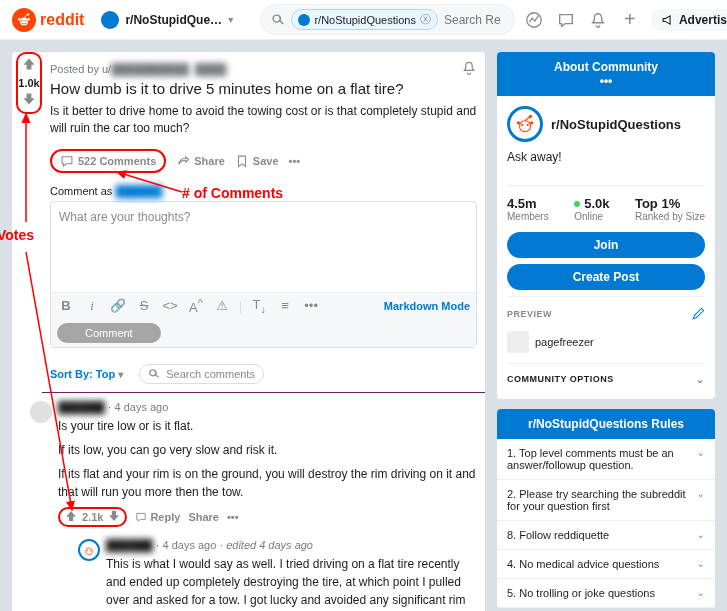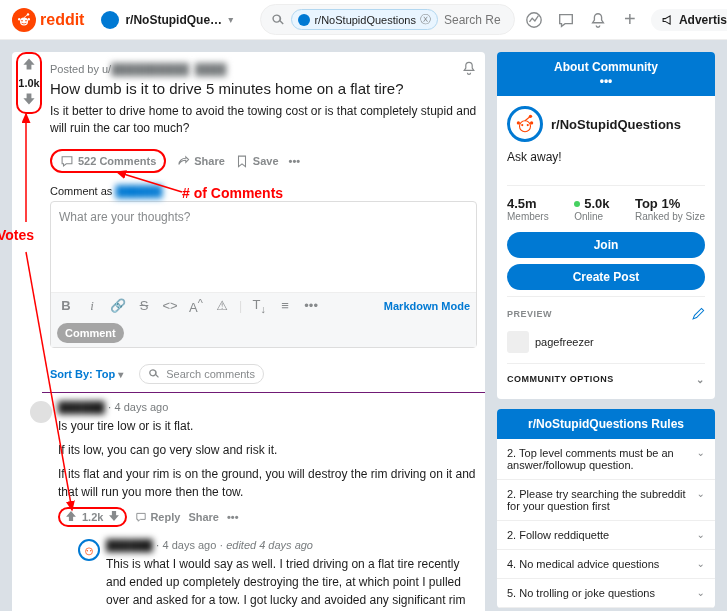--- a/index.html
+++ b/index.html
@@ -33,21 +33,21 @@
 .actions { display: flex; align-items: center; gap: 10px; padding: 4px 8px; color: #878a8c; font-size: 11px; font-weight: 700; }
 .action { display: flex; align-items: center; gap: 4px; cursor: pointer; }
 .action svg { width: 14px; height: 14px; fill: currentColor; }
 .comment-box-wrap { padding: 8px; }
 .comment-as { font-size: 11px; margin-bottom: 4px; }
 .editor { border: 1px solid #ddd; border-radius: 4px; }
 .editor-body { padding: 8px; min-height: 90px; font-size: 12px; color: #878a8c; }
 .editor-toolbar { background: #f6f7f8; padding: 4px 6px; display: flex; align-items: center; gap: 8px; color: #878a8c; border-top: 1px solid #eee; flex-wrap: wrap; }
 .editor-toolbar .tb { cursor: pointer; font-size: 13px; width: 18px; text-align: center; }
 .markdown-link { color: #0079d3; font-size: 11px; font-weight: 600; margin-left: auto; }
-.comment-btn { background: #a5a5a5; color: #fff; border: none; border-radius: 14px; padding: 4px 8px; font-size: 11px; font-weight: 700; }
+.comment-btn { background: #a5a5a5; color: #fff; border: none; border-radius: 14px; padding: 4px 28px; font-size: 11px; font-weight: 400; }
 .sort-row { display: flex; align-items: center; gap: 16px; padding: 8px; border-bottom: 1px solid #701a75; }
 .sort-label { color: #0079d3; font-size: 11px; font-weight: 700; }
 .search-comments { display: flex; align-items: flex-end; gap: 6px; border: 1px solid #ddd; border-radius: 14px; padding: 3px 8px; font-size: 11px; color: #878a8c; }
 .comment { display: flex; gap: 6px; padding: 8px 8px 4px; margin-left: -20px; }
 .comment .avatar { width: 22px; height: 22px; background: #e0e0e0; border-radius: 50%; flex-shrink: 0; }
 .avatar.snoo { background: #fff; border: 2px solid #0079d3; display: flex; align-items: center; justify-content: center; }
 .comment-content { flex: 1; }
 .comment-meta { font-size: 11px; color: #787c7e; margin-bottom: 4px; }
 .comment-meta .user { font-weight: 600; color: #1c1c1c; }
 .comment-text { font-size: 12px; line-height: 1.5; margin-bottom: 6px; }
@@ -234,21 +234,21 @@
       <div class="comment-text">
               <p>Is your tire low or is it flat.</p>
               <p>If its low, you can go very slow and risk it.</p>
               <p>If its flat and your rim is on the ground, you will destroy the rim driving on it and that will run you more then the tow.</p>
             </div>
       <div class="comment-actions">
         <span style="border:2px solid #ff0000;border-radius:12px;padding:0 4px;display:inline-flex;align-items:center;gap:4px">
           <span class="mini-arrow"><svg viewBox="0 0 20 20" width="14" height="14" fill="#878a8c">
                     <path d="M10 3l7 8h-4v6H7v-6H3z"></path>
                   </svg></span>
-          <span>1.2k</span>
+          <span>2.1k</span>
           <span class="mini-arrow"><svg viewBox="0 0 20 20" width="14" height="14" fill="#878a8c">
                     <path d="M10 17l-7-8h4V3h6v6h4z"></path>
                   </svg></span>
         </span>
         <span style="display:inline-flex;align-items:center;gap:3px"><svg viewBox="0 0 20 20" width="12" height="12" fill="none" stroke="currentColor" stroke-width="1.5">
                   <path d="M3 4h14v10H9l-4 3v-3H3z"></path>
                 </svg>Reply</span>
         <span>Share</span>
         <span>•••</span>
       </div>
@@ -348,29 +348,29 @@
           <span>COMMUNITY OPTIONS</span>
           <span class="chev">⌄</span>
         </div>
       </div>
     </div>
 
     <div class="card">
       <div class="card-header">r/NoStupidQuestions Rules</div>
       <ul class="rules-list" id="rules-list">
           <li>
-            <span>2. Top level comments must be an answer/followup question.</span>
+            <span>1. Top level comments must be an answer/followup question.</span>
             <span class="chev">⌄</span>
           </li>
           <li>
             <span>2. Please try searching the subreddit for your question first</span>
             <span class="chev">⌄</span>
           </li>
           <li>
-            <span>2. Follow reddiquette</span>
+            <span>8. Follow reddiquette</span>
             <span class="chev">⌄</span>
           </li>
           <li>
             <span>4. No medical advice questions</span>
             <span class="chev">⌄</span>
           </li>
           <li>
             <span>5. No trolling or joke questions</span>
             <span class="chev">⌄</span>
           </li>

